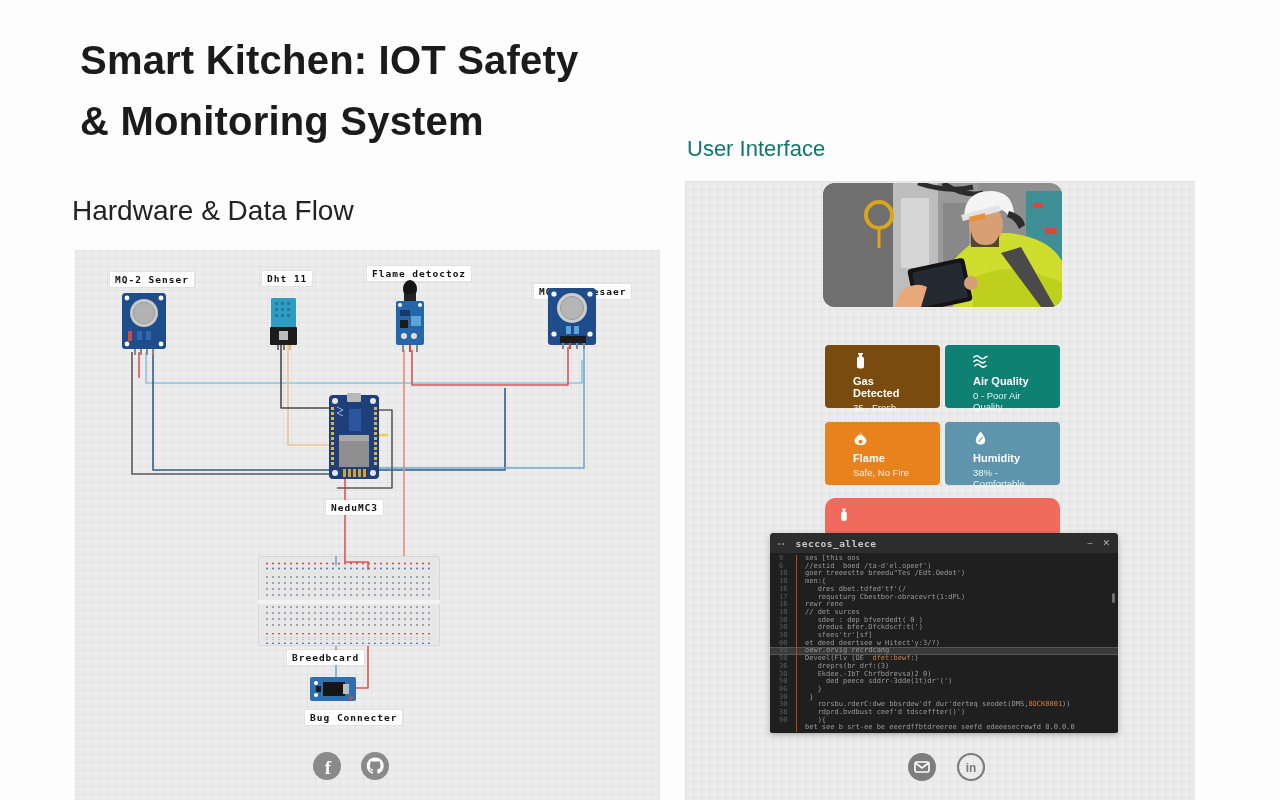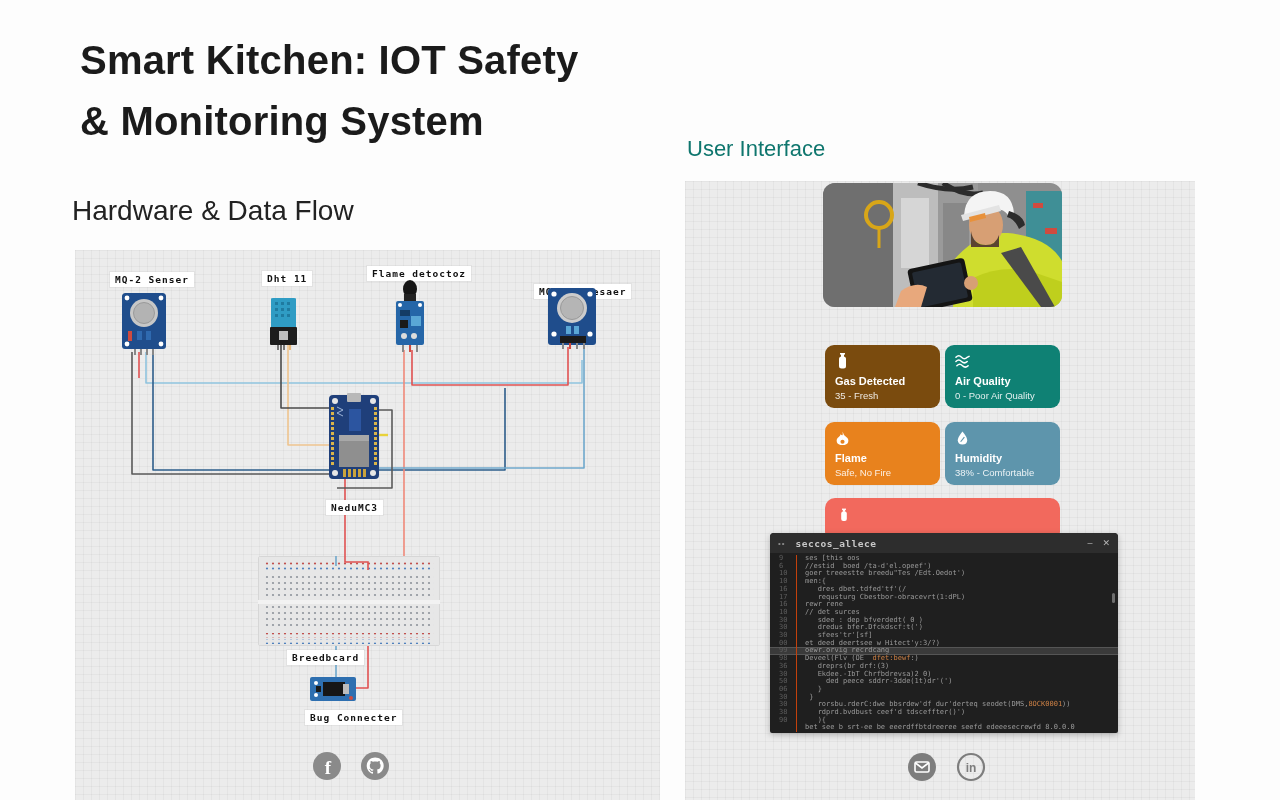--- a/index.html
+++ b/index.html
@@ -27,22 +27,22 @@
     font-family:"DejaVu Sans Mono", monospace; font-weight:700; font-size:9.5px;
     letter-spacing:1px; padding:2px 5px; white-space:nowrap;
     box-shadow:0 0 0 1px rgba(0,0,0,.04); }
 
   .pcb { position:absolute; border-radius:3px; }
 
   svg { display:block; }
   #wire-layer { position:absolute; left:0; top:0; }
 
   
-  .status-card { position:absolute; width:115px; height:63px; border-radius:9px;
-    color:#fff; padding:8px 10px; }
+  .status-card { position:absolute; width:115px; height:63px; border-radius:4px;
+    color:#fff; padding:8px 28px; }
   .status-card .card-icon { width:15px; height:16px; margin-bottom:6px; }
   .status-card .card-title { font-size:11px; font-weight:700; display:block; }
   .status-card .card-value { font-size:9.5px; opacity:.88; display:block; margin-top:3px; }
   #alert-bar { position:absolute; left:140px; top:317px; width:235px; height:44px;
     border-radius:10px; padding:9px 0 0 13px; }
 
   
   #ui-photo { left:138px; top:2px; width:239px; height:124px; border-radius:12px;
     overflow:hidden; }
 

